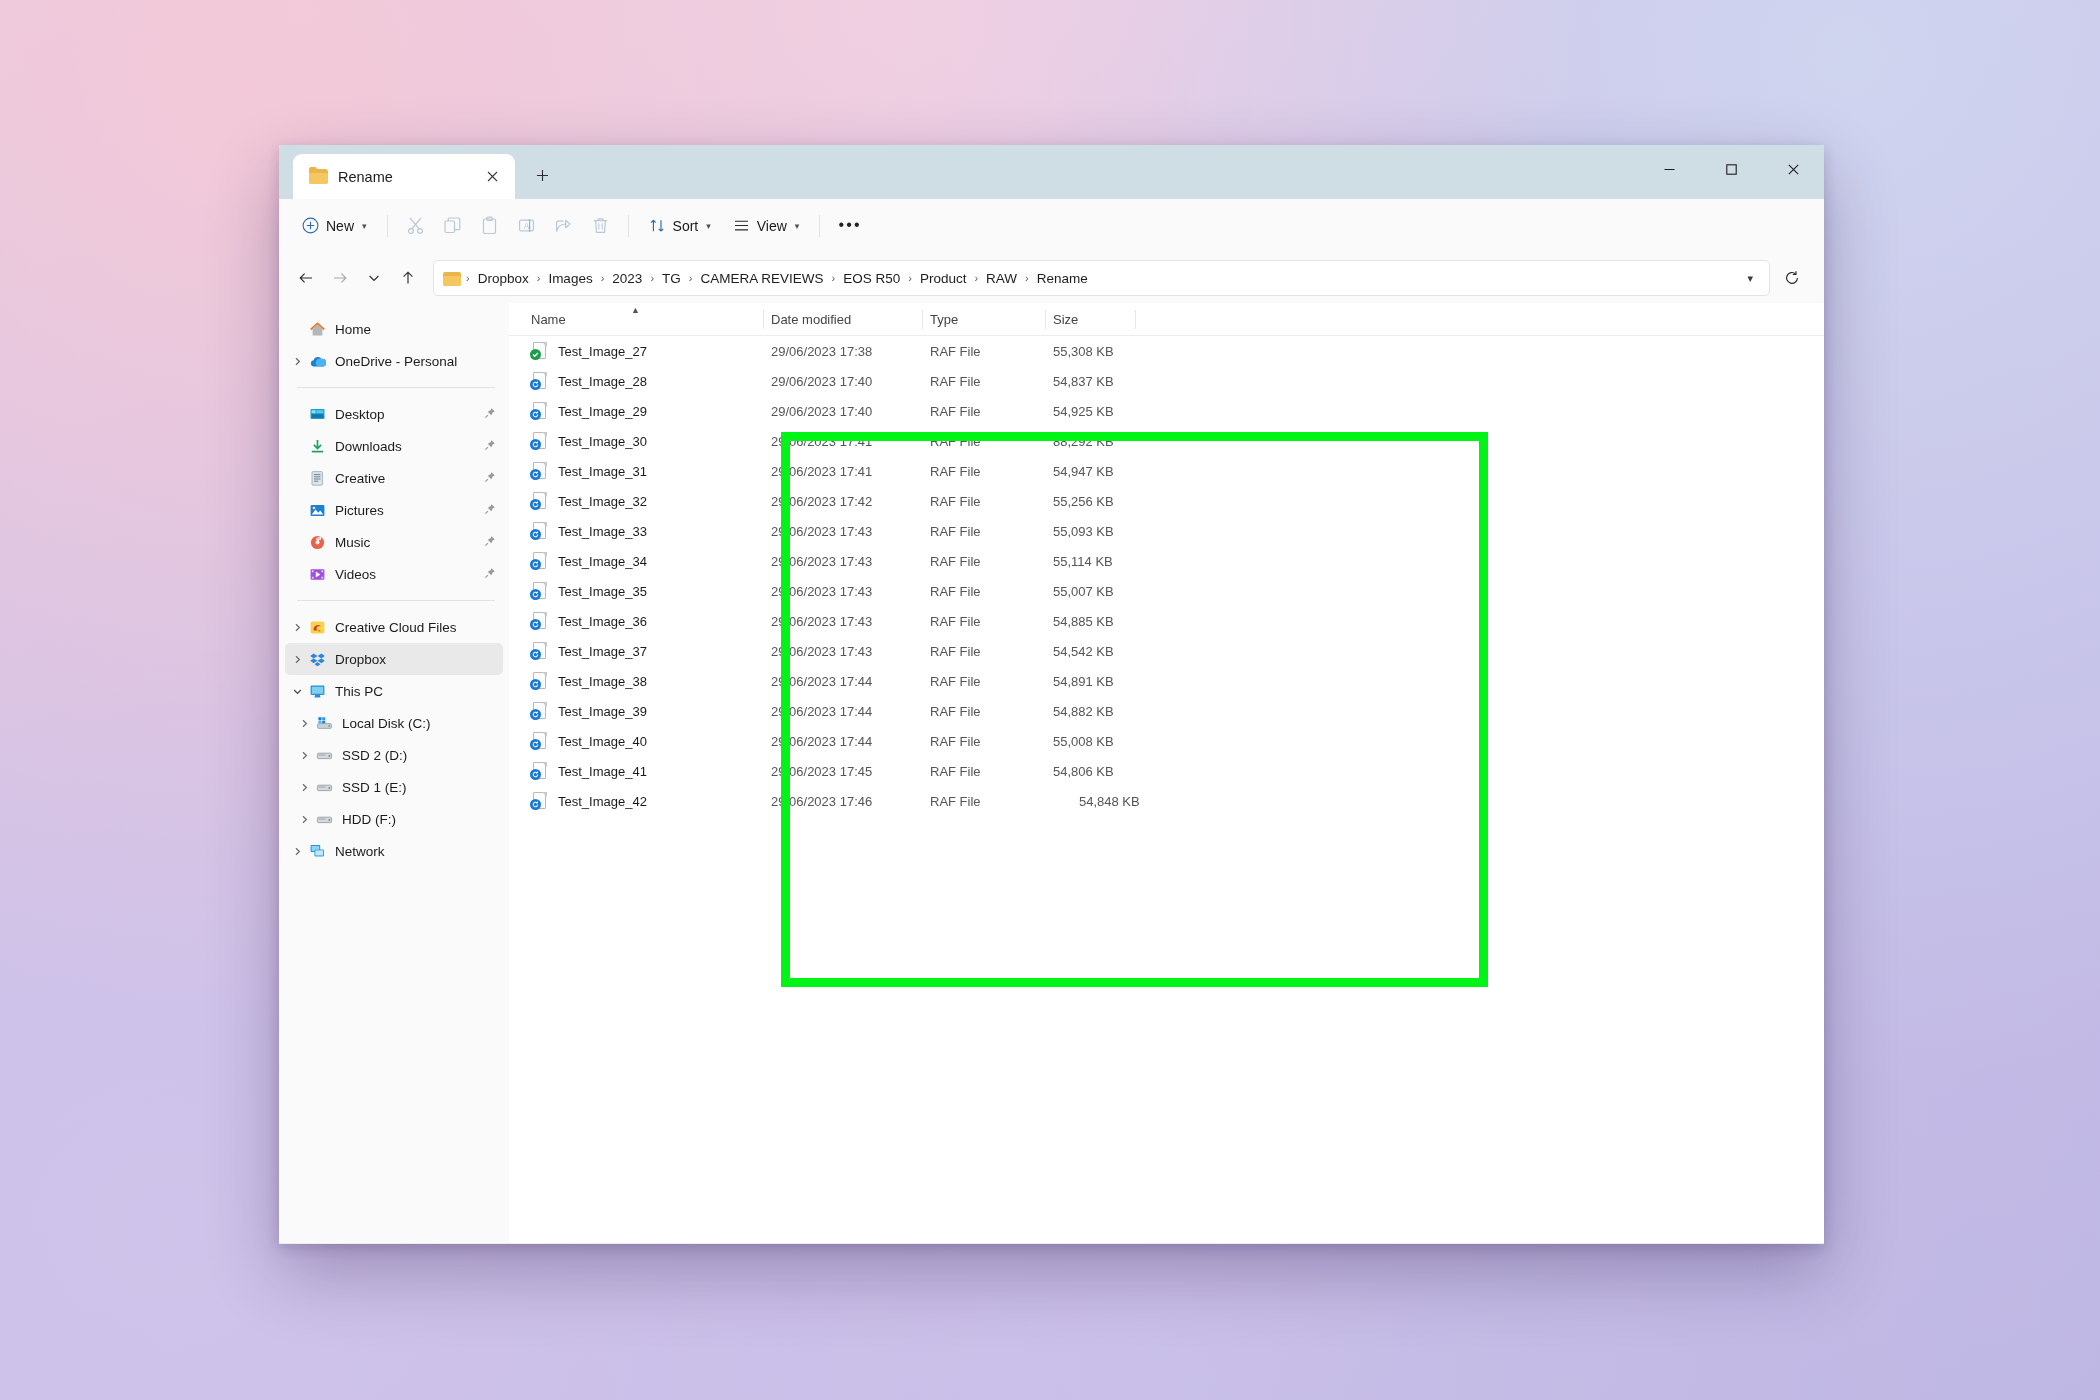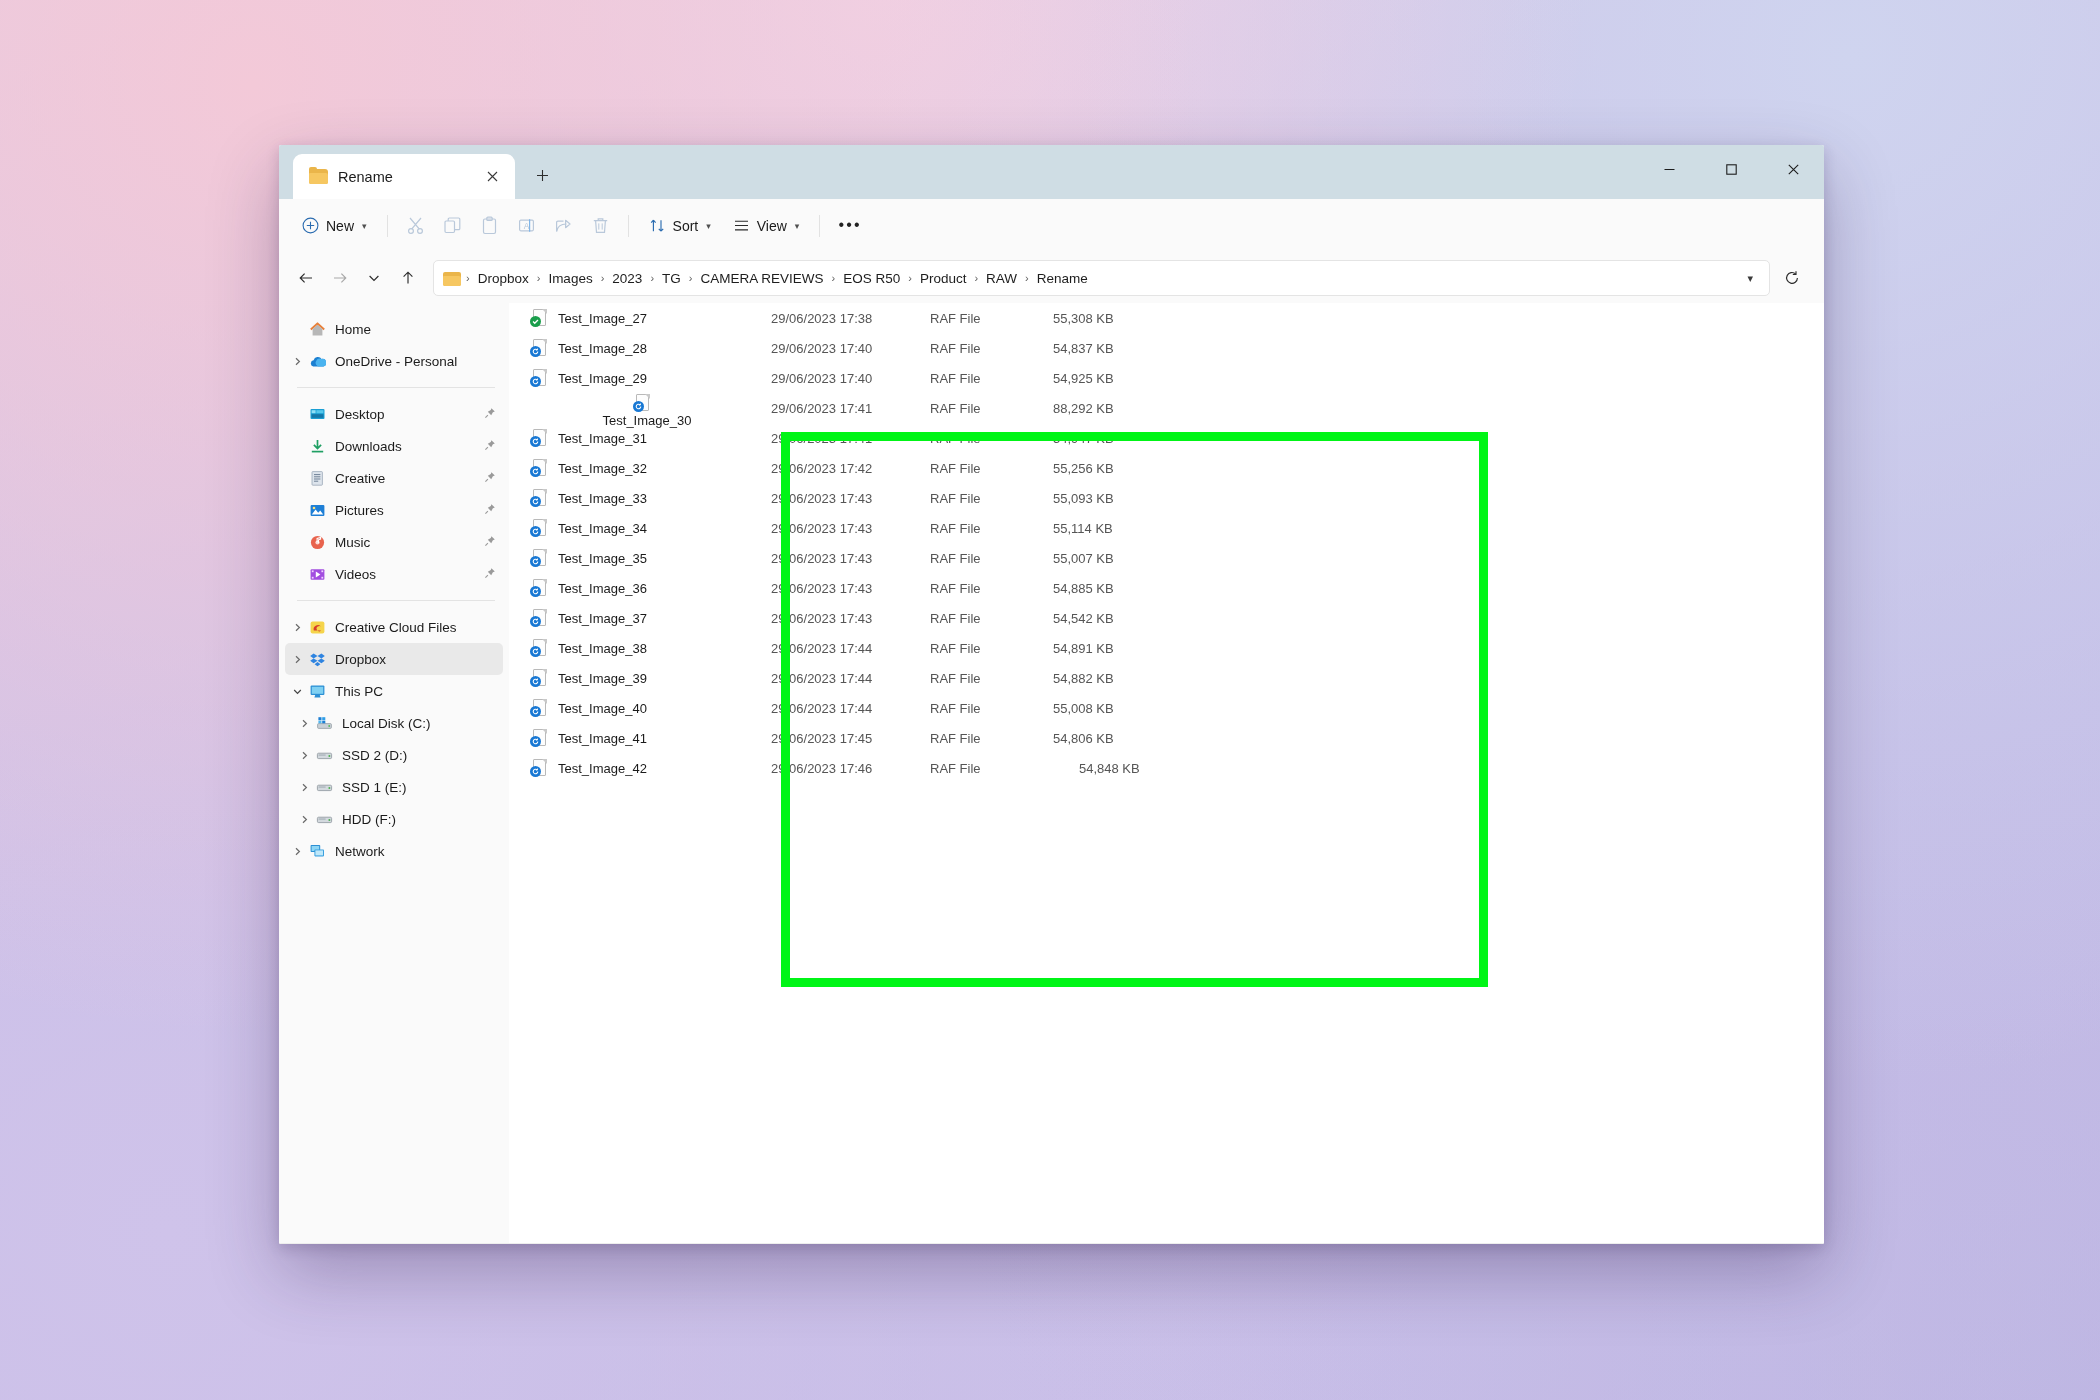--- a/index.html
+++ b/index.html
@@ -691,20 +691,36 @@
               <rect x="1.6" y="2" width="9.6" height="7" rx="0.8" fill="#2c8fd4"></rect>
               <rect x="2.6" y="3" width="7.6" height="5" fill="#8ed6f5"></rect>
               <rect x="5.4" y="6.4" width="9.6" height="7" rx="0.8" fill="#3aa0e0"></rect>
               <rect x="6.4" y="7.4" width="7.6" height="5" fill="#bfe8fa"></rect>
             </svg>
           </span>
           <span class="nav-label">Network</span>
         </div>
       </div>
     <div class="filepane">
+      <div class="col-head">
+        <div class="ch first" style="width:240px;position:relative;">
+          <span>Name</span>
+          <span class="sort-caret" style="left:108px;">▲</span>
+        </div>
+        <div class="ch" style="width:159px;">
+          <span>Date modified</span>
+        </div>
+        <div class="ch" style="width:123px;">
+          <span>Type</span>
+        </div>
+        <div class="ch" style="width:90px;">
+          <span>Size</span>
+        </div>
+        <div class="ch" style="width:60px;"></div>
+      </div>
       <div id="filerows">
           <div class="row">
             <div class="cell name" style="width: 240px;">
               <span class="file-ico">
                 <span class="page"></span>
                 <span class="fold"></span>
                 <span class="badge" style="background:#1a9e4b">
                   <svg width="7" height="7" viewBox="0 0 8 8">
                     <path d="M1.2 4.1 L3.1 6 L6.8 2.2" stroke="#fff" stroke-width="1.5" fill="none"></path>
                   </svg>
@@ -746,21 +762,21 @@
                   </svg>
                 </span>
               </span>
               <span>Test_Image_29</span>
             </div>
             <div class="cell date" style="width: 159px;">29/06/2023 17:40</div>
             <div class="cell type" style="width: 123px;">RAF File</div>
             <div class="cell size" style="width: 90px;">54,925 KB</div>
           </div>
           <div class="row">
-            <div class="cell name" style="width: 240px; flex-direction: column;">
+            <div class="cell name" style="width: 240px;">
               <span class="file-ico">
                 <span class="page"></span>
                 <span class="fold"></span>
                 <span class="badge" style="background:#1878d4">
                   <svg width="7" height="7" viewBox="0 0 8 8">
                     <path d="M6.6 4 A2.6 2.6 0 1 1 5.7 2" stroke="#fff" stroke-width="1.2" fill="none"></path>
                     <path d="M6.2 0.6 V2.3 H4.5" stroke="#fff" stroke-width="1.1" fill="none"></path>
                   </svg>
                 </span>
               </span>

